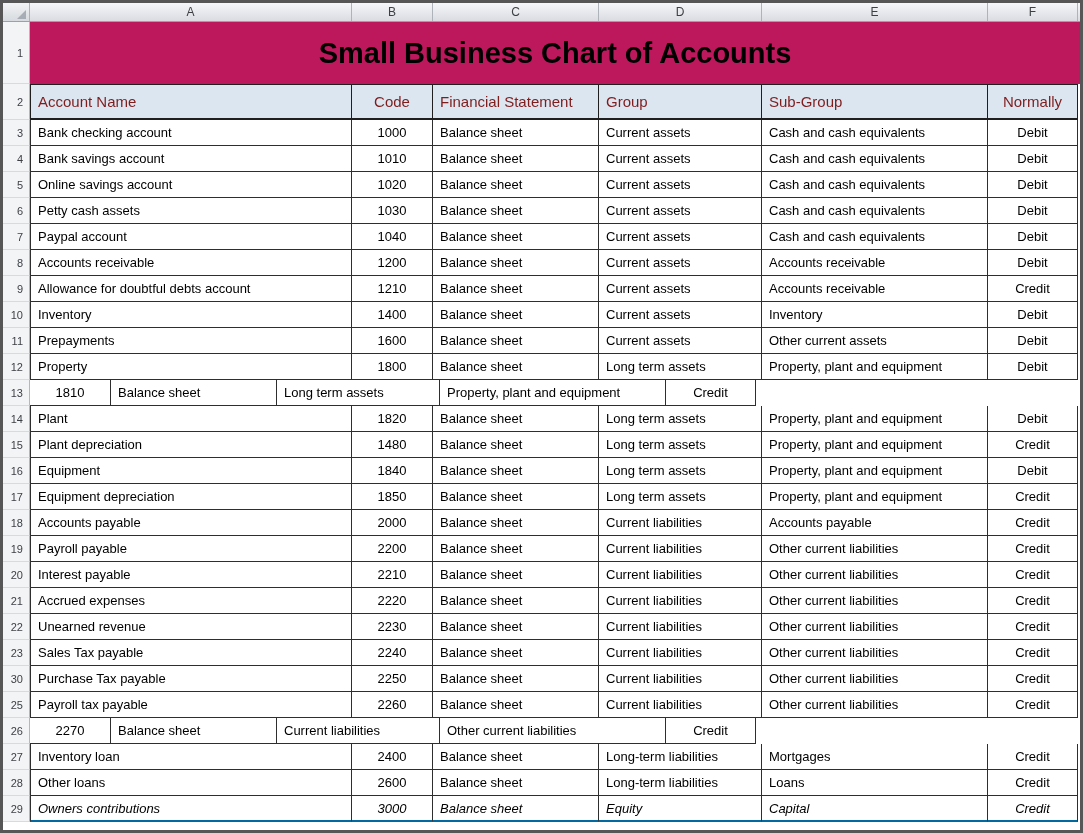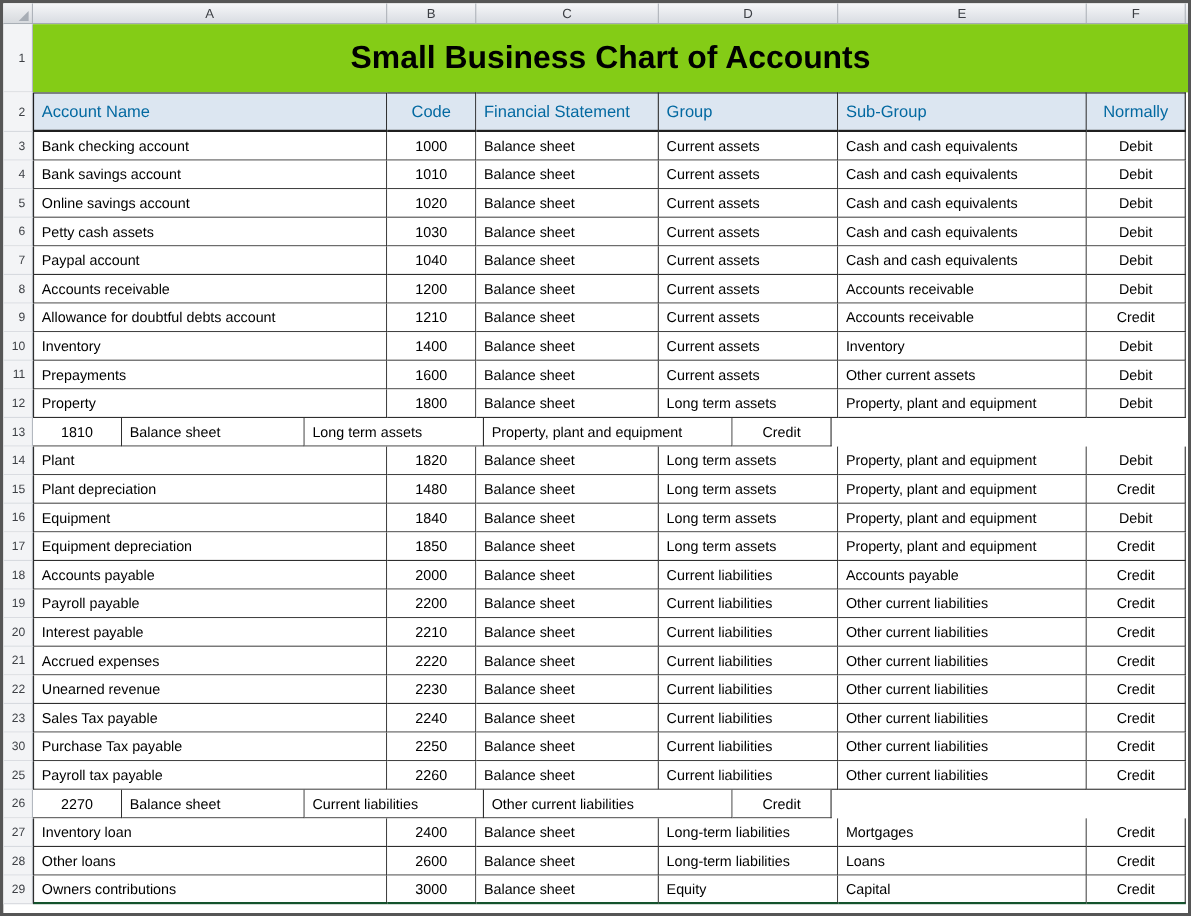--- a/index.html
+++ b/index.html
@@ -50,48 +50,48 @@
     background: #f3f4f6;
     border-right: 1px solid #b3b8bf;
     border-bottom: 1px solid #d7dadf;
   }
   
   .title-row { height: 62px; }
   .title-cell {
     flex: 1 1 auto;
     display: flex; align-items: center; justify-content: center;
     font-size: 29px; font-weight: bold; color: #000;
-    background: #84cc16;
+    background: #be185d;
   }
   
   .header-row { height: 36px; }
   .header-cell {
     background: #dce6f1;
     border-top: 1px solid #1f1f1f;
     border-right: 1px solid #1f1f1f;
     border-bottom: 2px solid #1f1f1f;
     display: flex; align-items: center;
     padding: 0 7px;
-    font-size: 15px; color: #0369a1;
+    font-size: 15px; color: #7f1d1d;
   }
   .header-cell.first { border-left: 1px solid #1f1f1f; }
   
   .data-row { height: 26px; }
   .cell {
     display: flex; align-items: center;
     padding: 0 7px;
     font-size: 13px; color: #000;
     background: #fff;
     border-right: 1px solid #2e2e2e;
     border-bottom: 1px solid #2e2e2e;
     white-space: nowrap; overflow: hidden;
   }
   .cell.first { border-left: 1px solid #2e2e2e; }
   .al-c { justify-content: center; padding: 0 2px; }
-  .data-row:last-child .cell { border-bottom: 2px solid #14532d; }
+  .data-row:last-child .cell { border-bottom: 2px solid #0369a1; font-style: italic; }
 </style>
 </head>
 <body>
 
 <div class="screenshot">
 
   <div class="col-header-row">
     <div class="corner">
       <div class="corner-tri"></div>
     </div>

